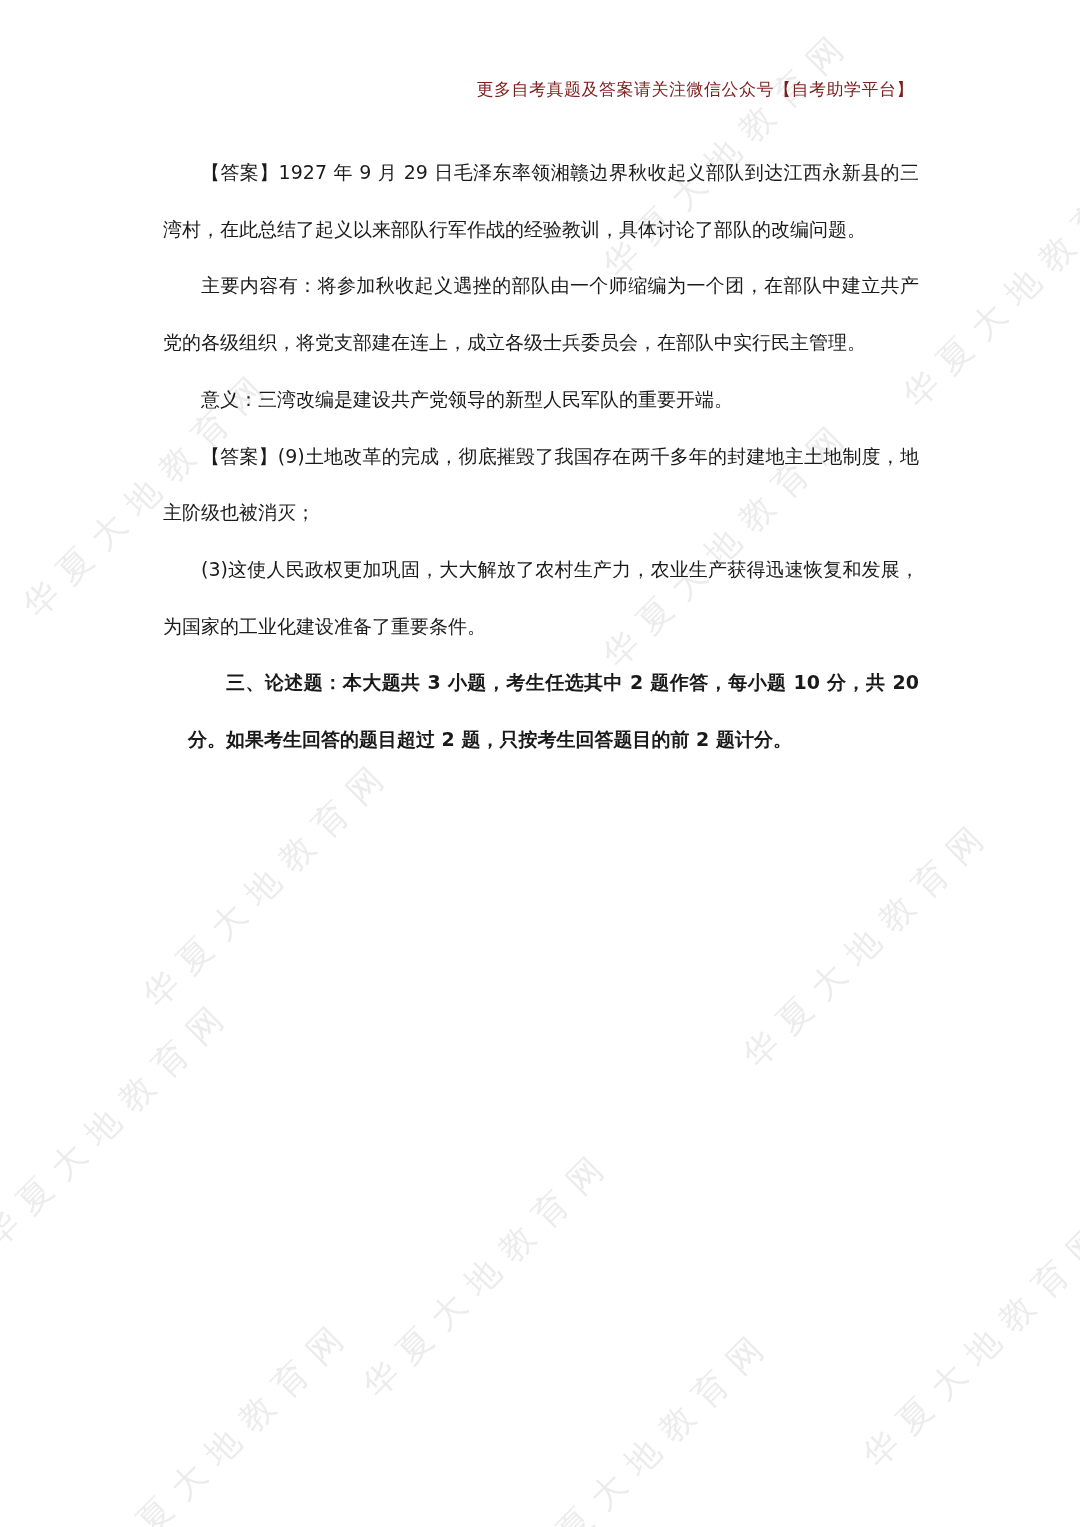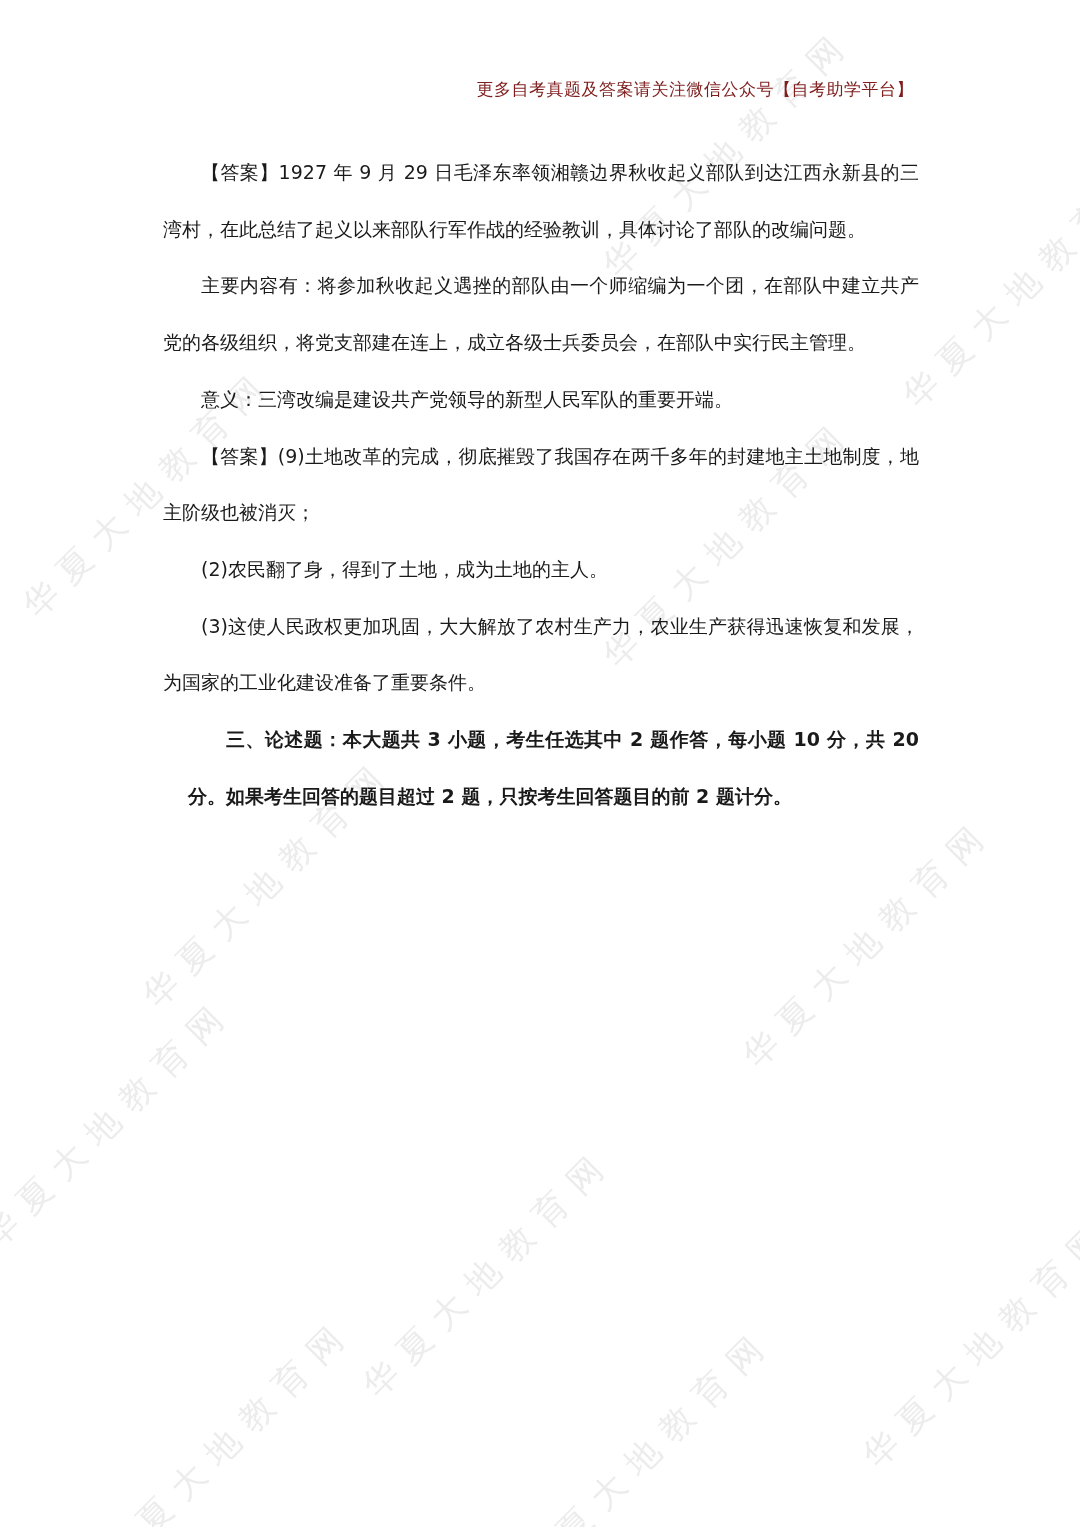--- a/index.html
+++ b/index.html
@@ -33,16 +33,15 @@
   <div class="wm" style="left:480px;top:1430px;">华夏大地教育网</div>
 </div>
 
 <div class="header-note">更多自考真题及答案请关注微信公众号【自考助学平台】</div>
 
 <div class="content">
   <p class="p indent">【答案】1927 年 9 月 29 日毛泽东率领湘赣边界秋收起义部队到达江西永新县的三湾村，在此总结了起义以来部队行军作战的经验教训，具体讨论了部队的改编问题。</p>
   <p class="p indent">主要内容有：将参加秋收起义遇挫的部队由一个师缩编为一个团，在部队中建立共产党的各级组织，将党支部建在连上，成立各级士兵委员会，在部队中实行民主管理。</p>
   <p class="p indent">意义：三湾改编是建设共产党领导的新型人民军队的重要开端。</p>
   <p class="p indent">【答案】(9)土地改革的完成，彻底摧毁了我国存在两千多年的封建地主土地制度，地主阶级也被消灭；</p>
-  <p class="p indent">(2)农民翻了身，得到了土地，成为土地的主人。</p>
   <p class="p indent">(3)这使人民政权更加巩固，大大解放了农村生产力，农业生产获得迅速恢复和发展，为国家的工业化建设准备了重要条件。</p>
   <p class="p indent bold">三、论述题：本大题共 3 小题，考生任选其中 2 题作答，每小题 10 分，共 20 分。如果考生回答的题目超过 2 题，只按考生回答题目的前 2 题计分。</p>
 </div>
 
 </body></html>

